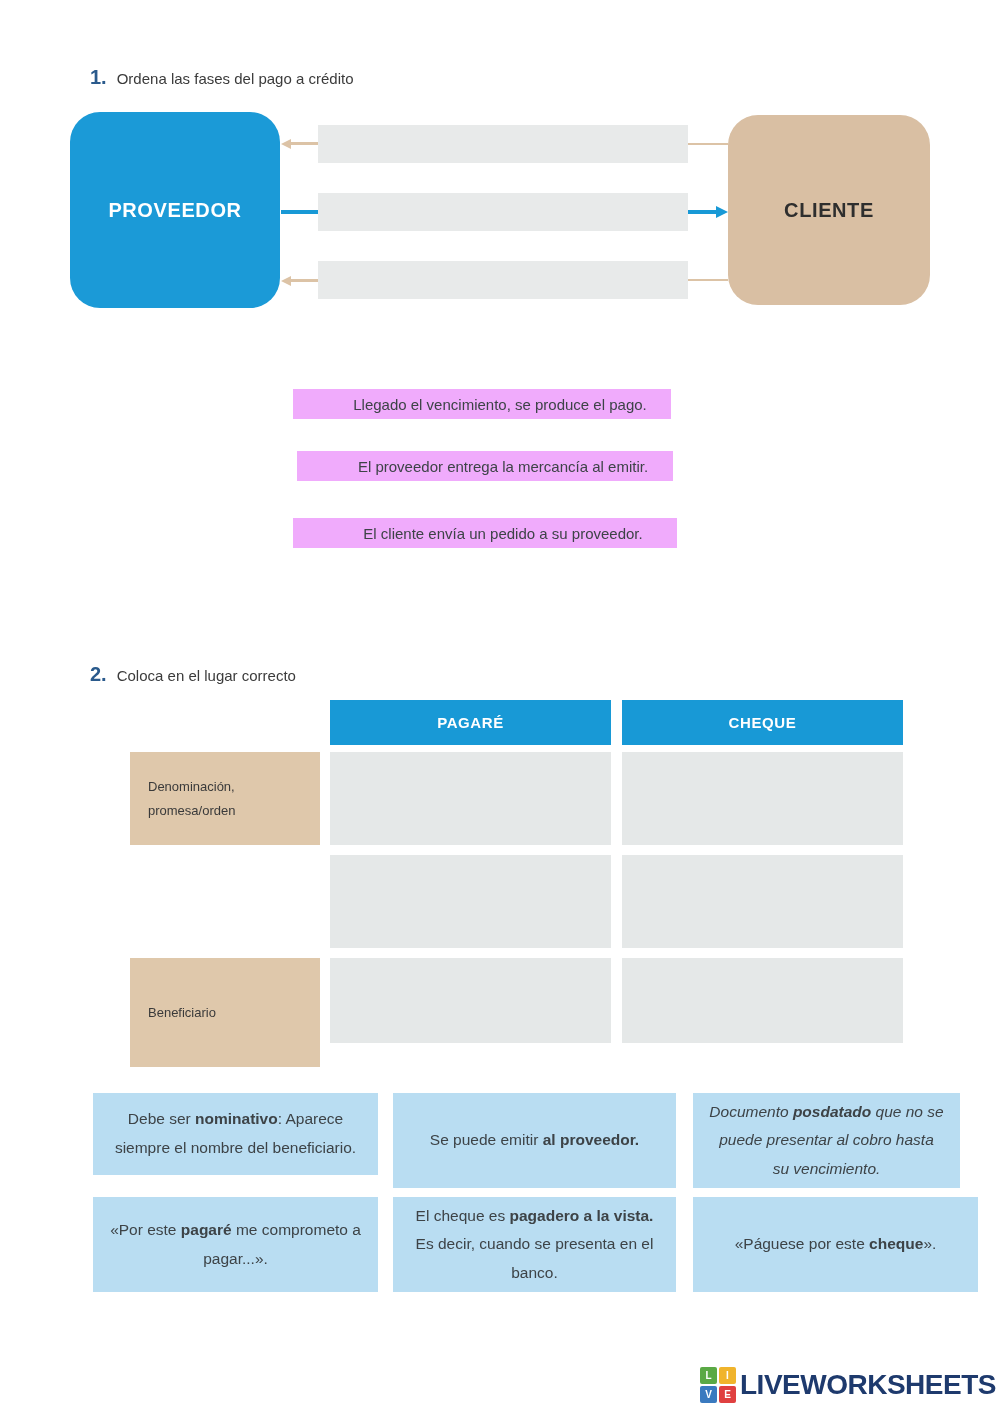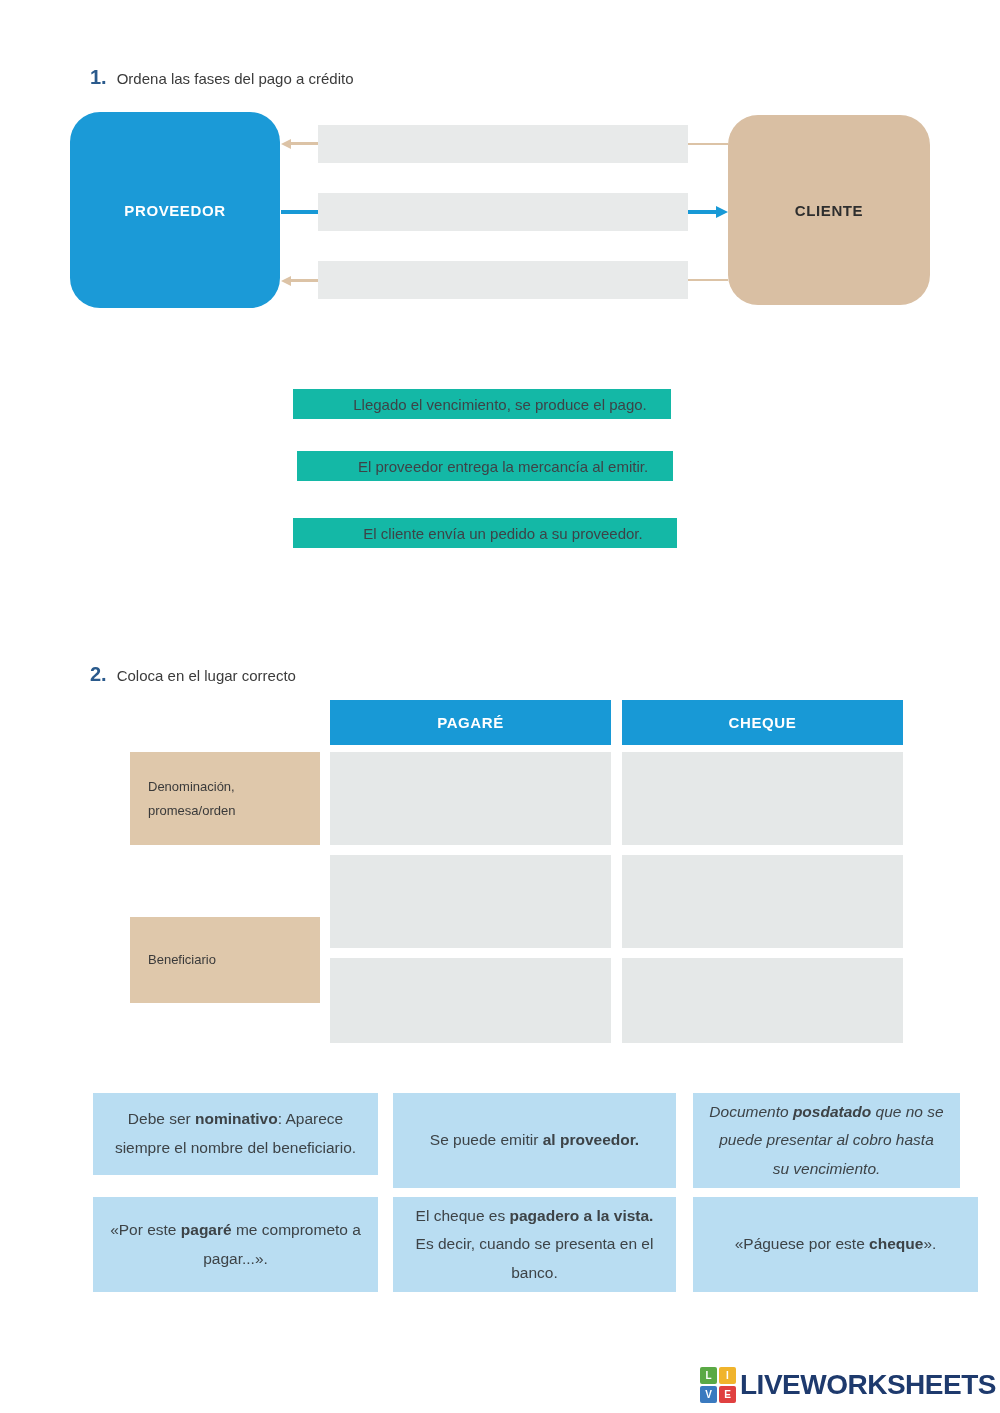--- a/index.html
+++ b/index.html
@@ -8,38 +8,38 @@
     position:relative; width:1000px; height:1413px; background:#ffffff;
     font-family:"Liberation Sans","DejaVu Sans",sans-serif; overflow:hidden;
   }
   
   .sec-title { position:absolute; white-space:nowrap; }
   .sec-title .num { font-size:20px; font-weight:700; color:#2a5a8c; margin-right:10px; }
   .sec-title .ttl { font-size:15px; color:#3b3b3b; }
 
   
   .dbox { position:absolute; border-radius:30px; display:flex; align-items:center; justify-content:center;
-          font-weight:700; font-size:15px; letter-spacing:0.6px; }
+          font-weight:700; font-size:20px; letter-spacing:0.6px; }
   .dbox.blue { background:#1b9ad7; color:#ffffff; }
   .dbox.tan  { background:#d9bfa3; color:#2e2e2e; }
 
   
   .slot { position:absolute; left:318px; width:370px; height:38px; background:#e8eaea; }
 
   
   .hline { position:absolute; }
   .hline.tan  { background:#dcc3a6; height:3px; }
   .hline.tan2 { background:#dcc3a6; height:2px; }
   .hline.blue { background:#1899d6; height:4px; }
   .tri { position:absolute; width:0; height:0; }
   .tri-left  { border-top:5px solid transparent; border-bottom:5px solid transparent; border-right:10px solid #dcc3a6; }
   .tri-right { border-top:6px solid transparent; border-bottom:6px solid transparent; border-left:12px solid #1899d6; }
 
   
-  .chip { position:absolute; background:#14b8a6; color:#3d4347; font-size:15px;
+  .chip { position:absolute; background:#f0abfc; color:#3d4347; font-size:15px;
           display:flex; align-items:center; justify-content:center; text-align:center; cursor:grab;padding-left:36px; }
 
   
   .th { position:absolute; top:700px; height:45px; background:#1899d6; color:#ffffff;
         font-weight:700; font-size:15px; letter-spacing:0.6px;
         display:flex; align-items:center; justify-content:center; }
   .rowlabel { position:absolute; left:130px; width:190px; background:#dfc8ab; color:#3a3a3a;
               font-size:13px; line-height:1.8; display:flex; align-items:center; padding:0 14px 0 18px; }
   .cell { position:absolute; background:#e5e8e8; }
 
@@ -102,21 +102,21 @@
     <span>CHEQUE</span>
   </div>
 
   <div class="rowlabel" style="top:752px; height:93px;">Denominación, promesa/orden</div>
   <div class="cell" style="left:330px; top:752px; width:281px; height:93px;"></div>
   <div class="cell" style="left:622px; top:752px; width:281px; height:93px;"></div>
 
   <div class="cell" style="left:330px; top:855px; width:281px; height:93px;"></div>
   <div class="cell" style="left:622px; top:855px; width:281px; height:93px;"></div>
 
-  <div class="rowlabel" style="top:917px; height:86px;">Beneficiario</div>
+  <div class="rowlabel" style="top:958px; height:109px;">Beneficiario</div>
   <div class="cell" style="left:330px; top:958px; width:281px; height:85px;"></div>
   <div class="cell" style="left:622px; top:958px; width:281px; height:85px;"></div>
 
   <div class="chip2" style="left:93px;  top:1093px; width:285px; height:82px;">
       <span><span>Debe ser </span><span style="font-weight: 700;">nominativo</span><span>: Aparece siempre el nombre del beneficiario.</span></span>
     </div>
   <div class="chip2" style="left:393px; top:1093px; width:283px; height:95px;">
       <span><span>Se puede emitir </span><span style="font-weight: 700;">al proveedor.</span></span>
     </div>
   <div class="chip2" style="left:693px; top:1093px; width:267px; height:95px;font-style:italic;">

